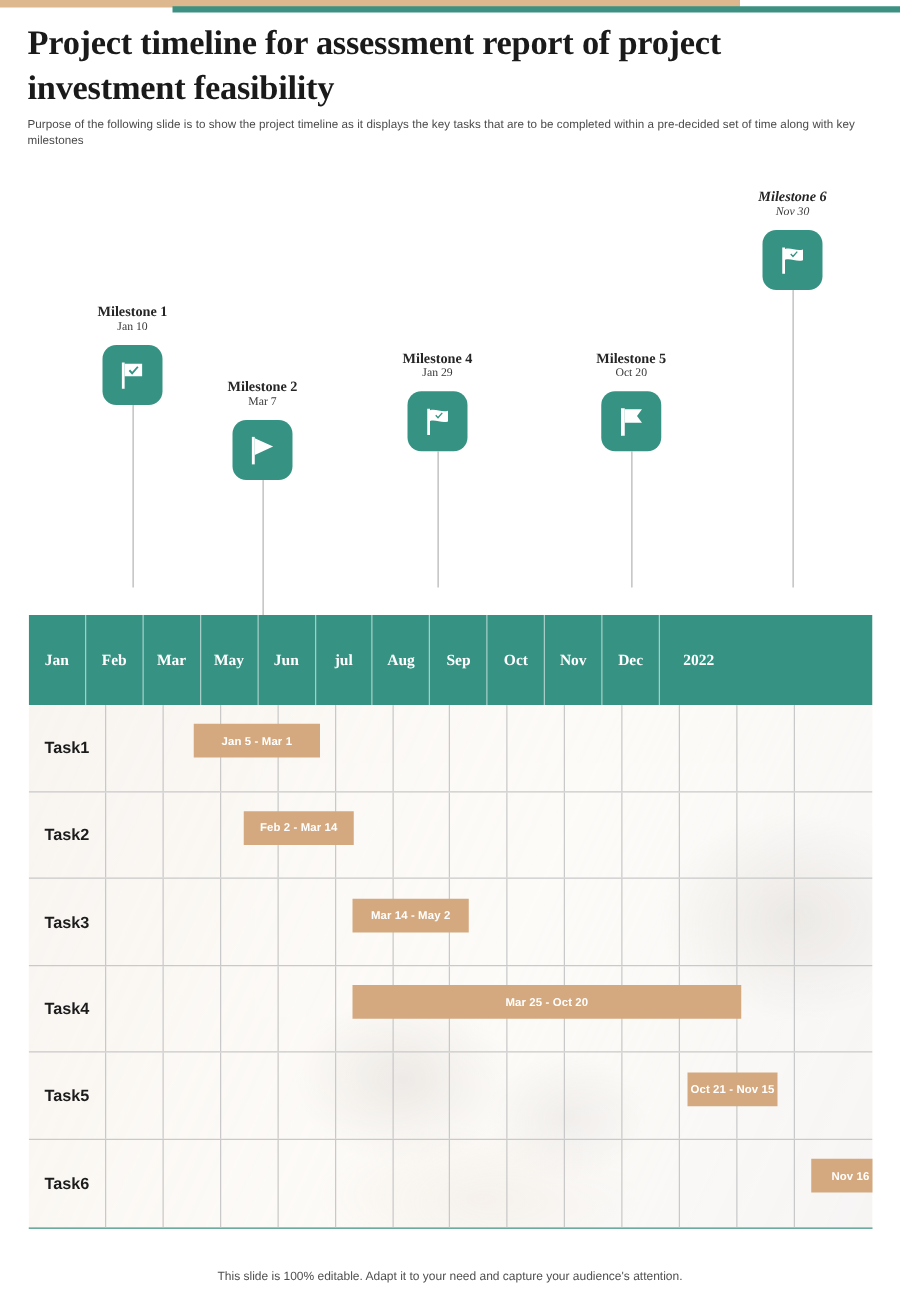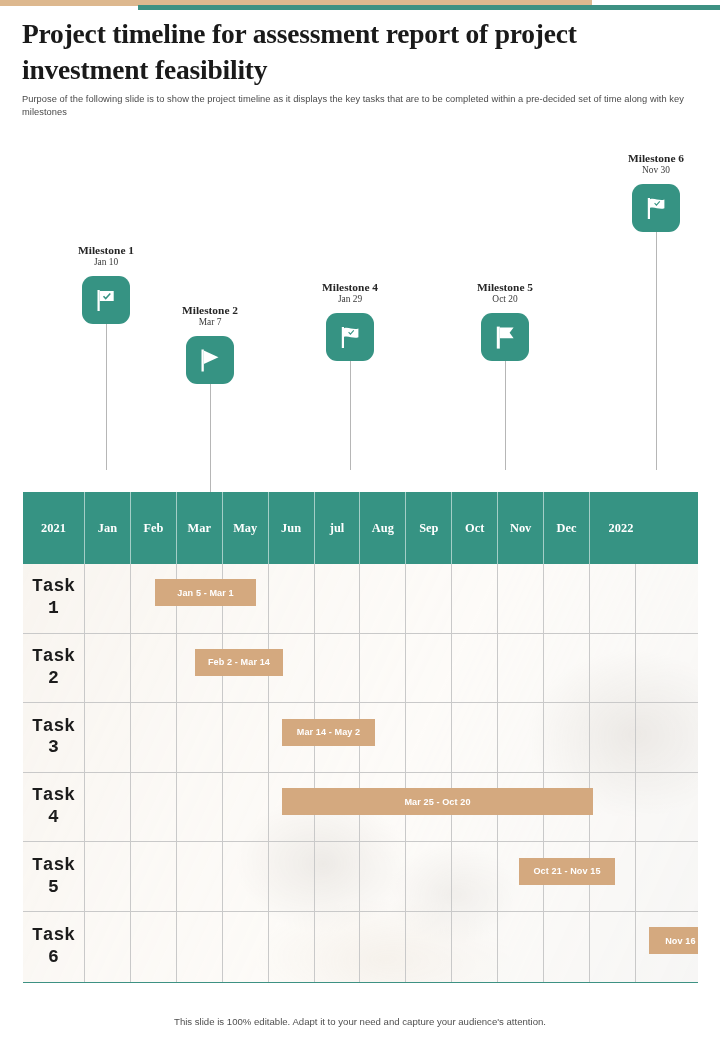--- a/index.html
+++ b/index.html
@@ -91,23 +91,23 @@
     border-bottom:1px solid #c9c9c9;box-sizing:border-box;
   }
   .grow:last-child{border-bottom:none;}
   .gcell{
     flex:0 0 auto;box-sizing:border-box;
     border-right:1px solid #c9c9c9;
     position:relative;
   }
   .gcell:last-child{border-right:none;}
   .task-label{
-    display:flex;flex-direction:column;align-items:center;justify-content:center;
-    font-family:Liberation Mono, monospace;font-weight:bold;
-    font-size:18px;color:#1c1c1c;line-height:1.22;
+    display:flex;align-items:center;justify-content:center;
+    font-family:Liberation Sans, sans-serif;font-weight:bold;
+    font-size:13px;color:#1c1c1c;line-height:1.22;
   }
   #bars{position:absolute;left:0;top:0;right:0;bottom:0;z-index:4;pointer-events:none;}
   .bar{
     position:absolute;height:27px;background:#d4a97f;
     display:flex;align-items:center;justify-content:center;
     color:#ffffff;font-size:9.1px;font-weight:bold;white-space:nowrap;
     pointer-events:auto;letter-spacing:.1px;
   }
 
   
@@ -167,38 +167,37 @@
       <div class="ms-label">Milestone 5</div>
       <div class="ms-date">Oct 20</div>
       <div class="ms-badge">
         <svg width="30" height="30" viewBox="0 0 30 30">
     <rect x="6.8" y="4.6" width="3" height="22" style="fill:#ffffff"></rect>
     <path d="M9.8 5.4 L23.6 5.4 L19.6 10.8 L23.6 16.2 L9.8 16.2 Z" style="fill:#ffffff"></path>
   </svg>
         <div class="ms-line" style="height: 109px;"></div>
       </div>
     </div>
-    <div class="milestone" style="left: 606px; top: 152px; width: 100px;">
+    <div class="milestone" style="left: 584px; top: 152px; width: 100px; font-style: italic;">
       <div class="ms-label">Milestone 6</div>
       <div class="ms-date">Nov 30</div>
       <div class="ms-badge">
         <svg width="30" height="30" viewBox="0 0 30 30">
       <rect x="6.8" y="5" width="2.2" height="21" style="fill:#ffffff"></rect>
       <path d="M9 6.2 C13.6 4.6 18.4 8.4 23.4 6.6 L23.4 15.2 C18.4 17 13.6 13.2 9 14.8 Z" style="fill:#ffffff"></path>
       <path d="M13.6 10.2 l1.8 1.9 l3.4 -3.8" fill="none" stroke="#369383" stroke-width="1.1"></path>
     </svg>
         <div class="ms-line" style="height: 238px;"></div>
       </div>
     </div>
   </div>
 
 <div id="gantt">
   <div id="gantt-photo"></div>
   <div id="gantt-head">
-      <div class="hcell" style="width: 62px;">2021</div>
       <div class="hcell" style="width: 45.9167px;">Jan</div>
       <div class="hcell" style="width: 45.9167px;">Feb</div>
       <div class="hcell" style="width: 45.9167px;">Mar</div>
       <div class="hcell" style="width: 45.9167px;">May</div>
       <div class="hcell" style="width: 45.9167px;">Jun</div>
       <div class="hcell" style="width: 45.9167px;">jul</div>
       <div class="hcell" style="width: 45.9167px;">Aug</div>
       <div class="hcell" style="width: 45.9167px;">Sep</div>
       <div class="hcell" style="width: 45.9167px;">Oct</div>
       <div class="hcell" style="width: 45.9167px;">Nov</div>
@@ -319,18 +318,18 @@
         <div class="gcell" style="width: 45.9167px;"></div>
         <div class="gcell" style="width: 45.9167px;"></div>
         <div class="gcell" style="width: 62px;"></div>
       </div>
     </div>
   <div id="bars">
       <div class="bar" style="left: 132px; width: 101px; top: 87.3px;">Jan 5 - Mar 1</div>
       <div class="bar" style="left: 172px; width: 88px; top: 156.9px;">Feb 2 - Mar 14</div>
       <div class="bar" style="left: 259px; width: 93px; top: 226.5px;">Mar 14 - May 2</div>
       <div class="bar" style="left: 259px; width: 311px; top: 296.1px;">Mar 25 - Oct 20</div>
-      <div class="bar" style="left: 496px; width: 96px; top: 365.7px;">Oct 21 - Nov 15</div>
+      <div class="bar" style="left: 527px; width: 72px; top: 365.7px;">Oct 21 - Nov 15</div>
       <div class="bar" style="left: 626px; width: 101px; top: 435.3px;">Nov 16 - Dec 20</div>
     </div>
 </div>
 
 <div id="footer">This slide is 100% editable. Adapt it to your need and capture your audience's attention.</div>
 
 </body></html>

